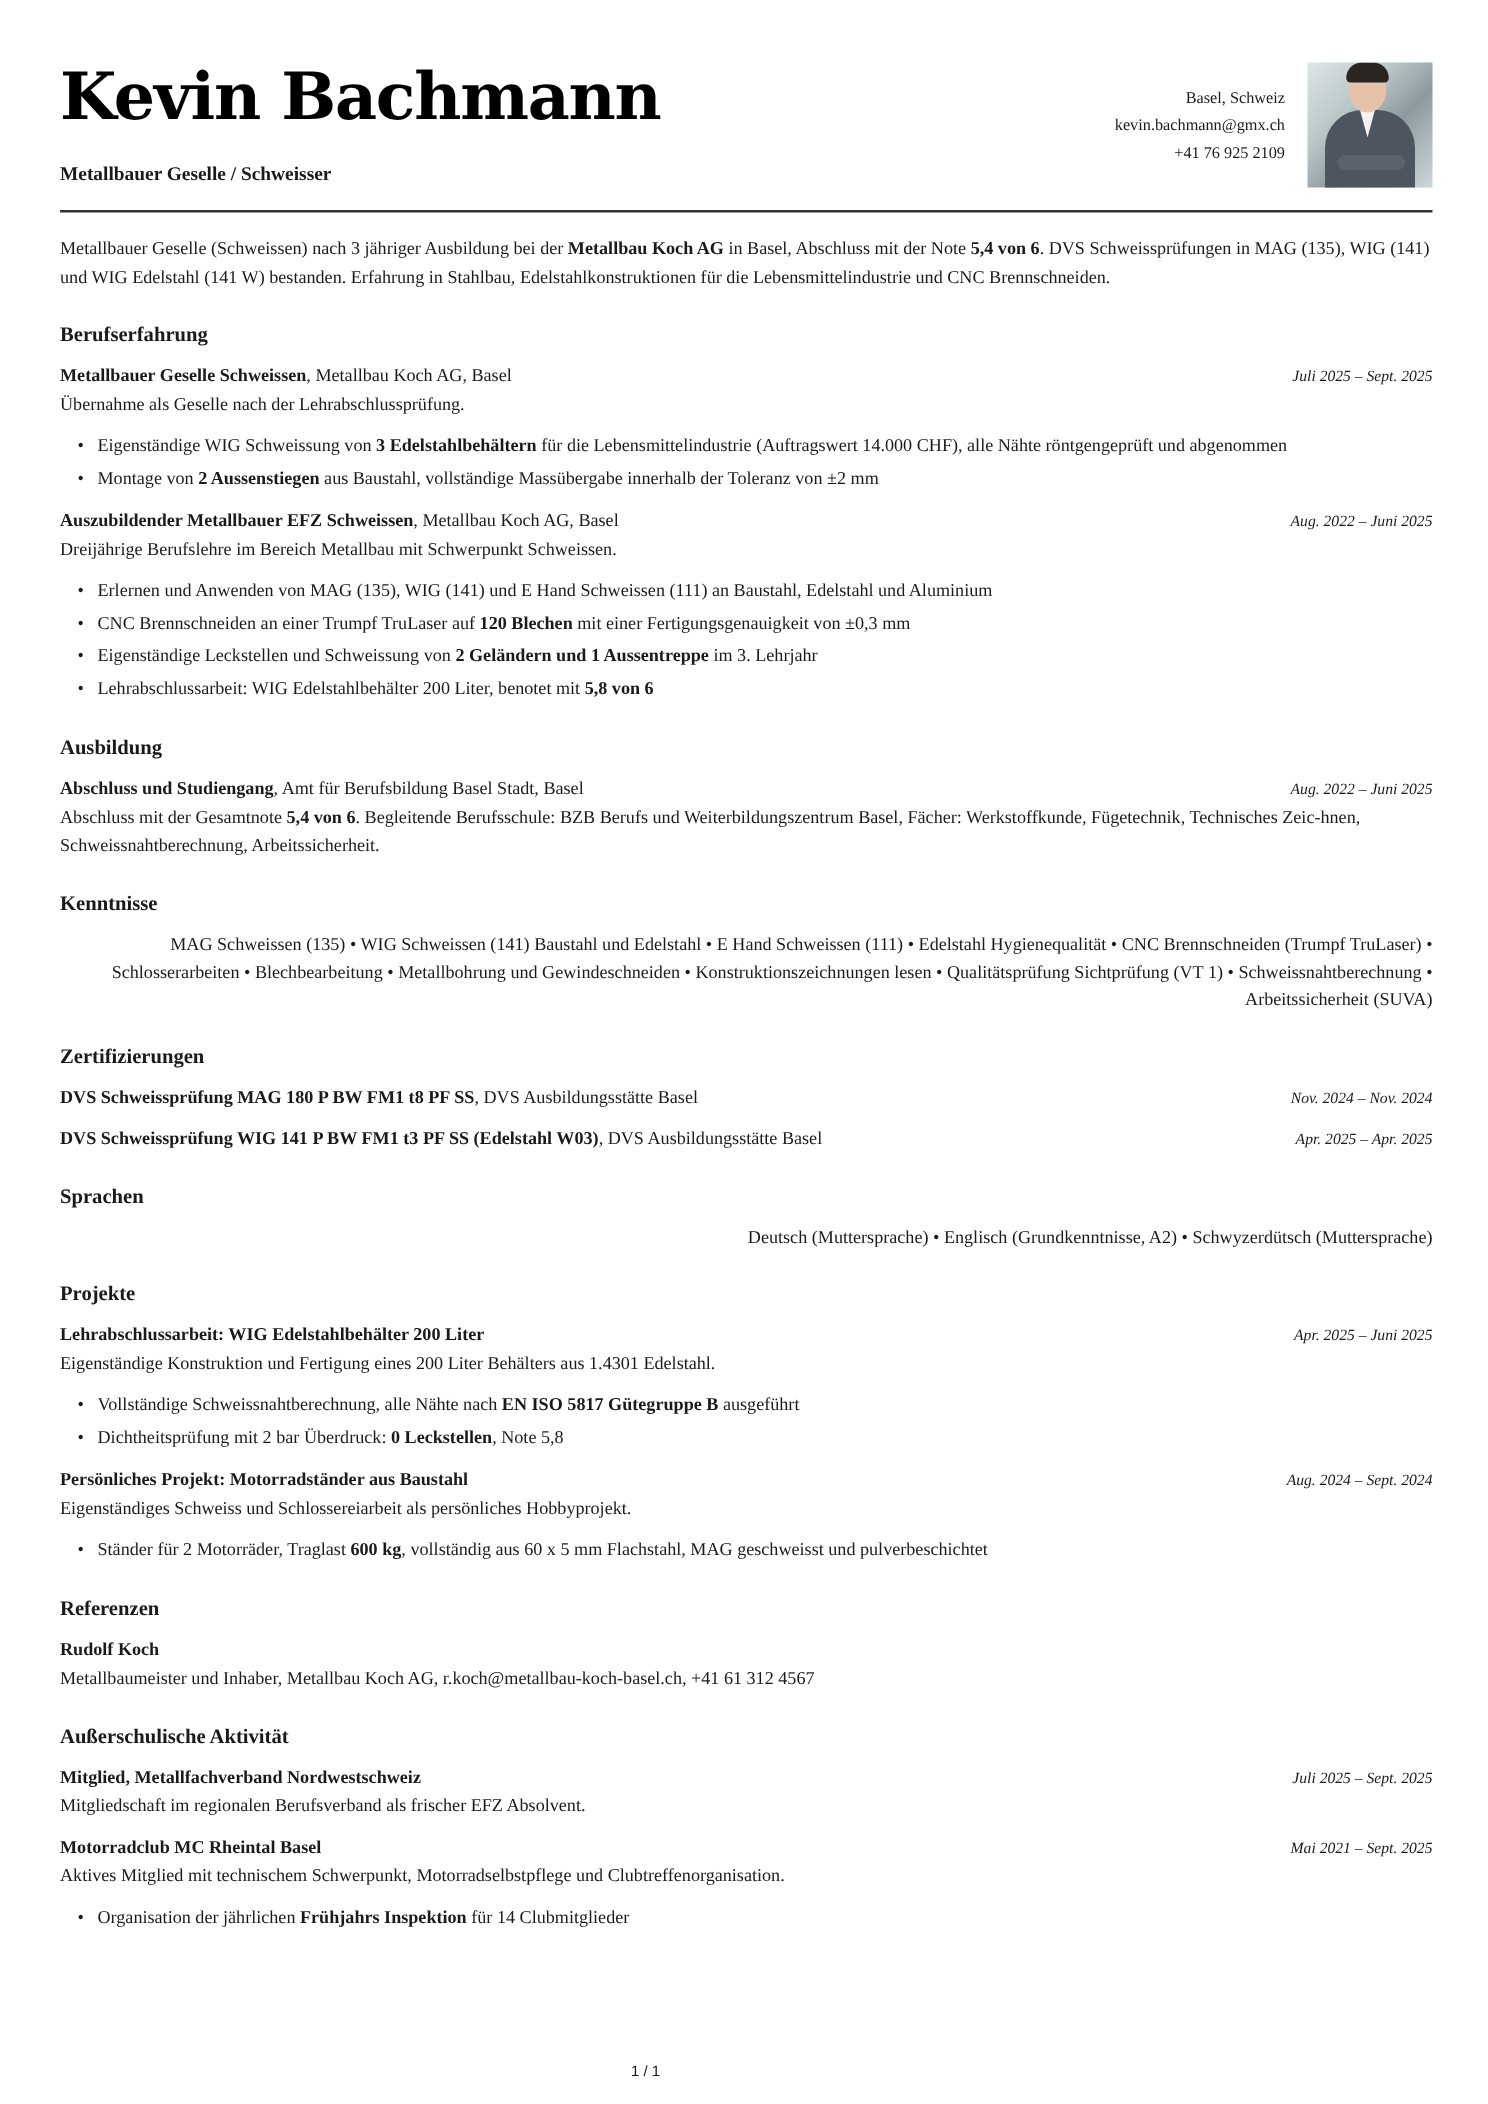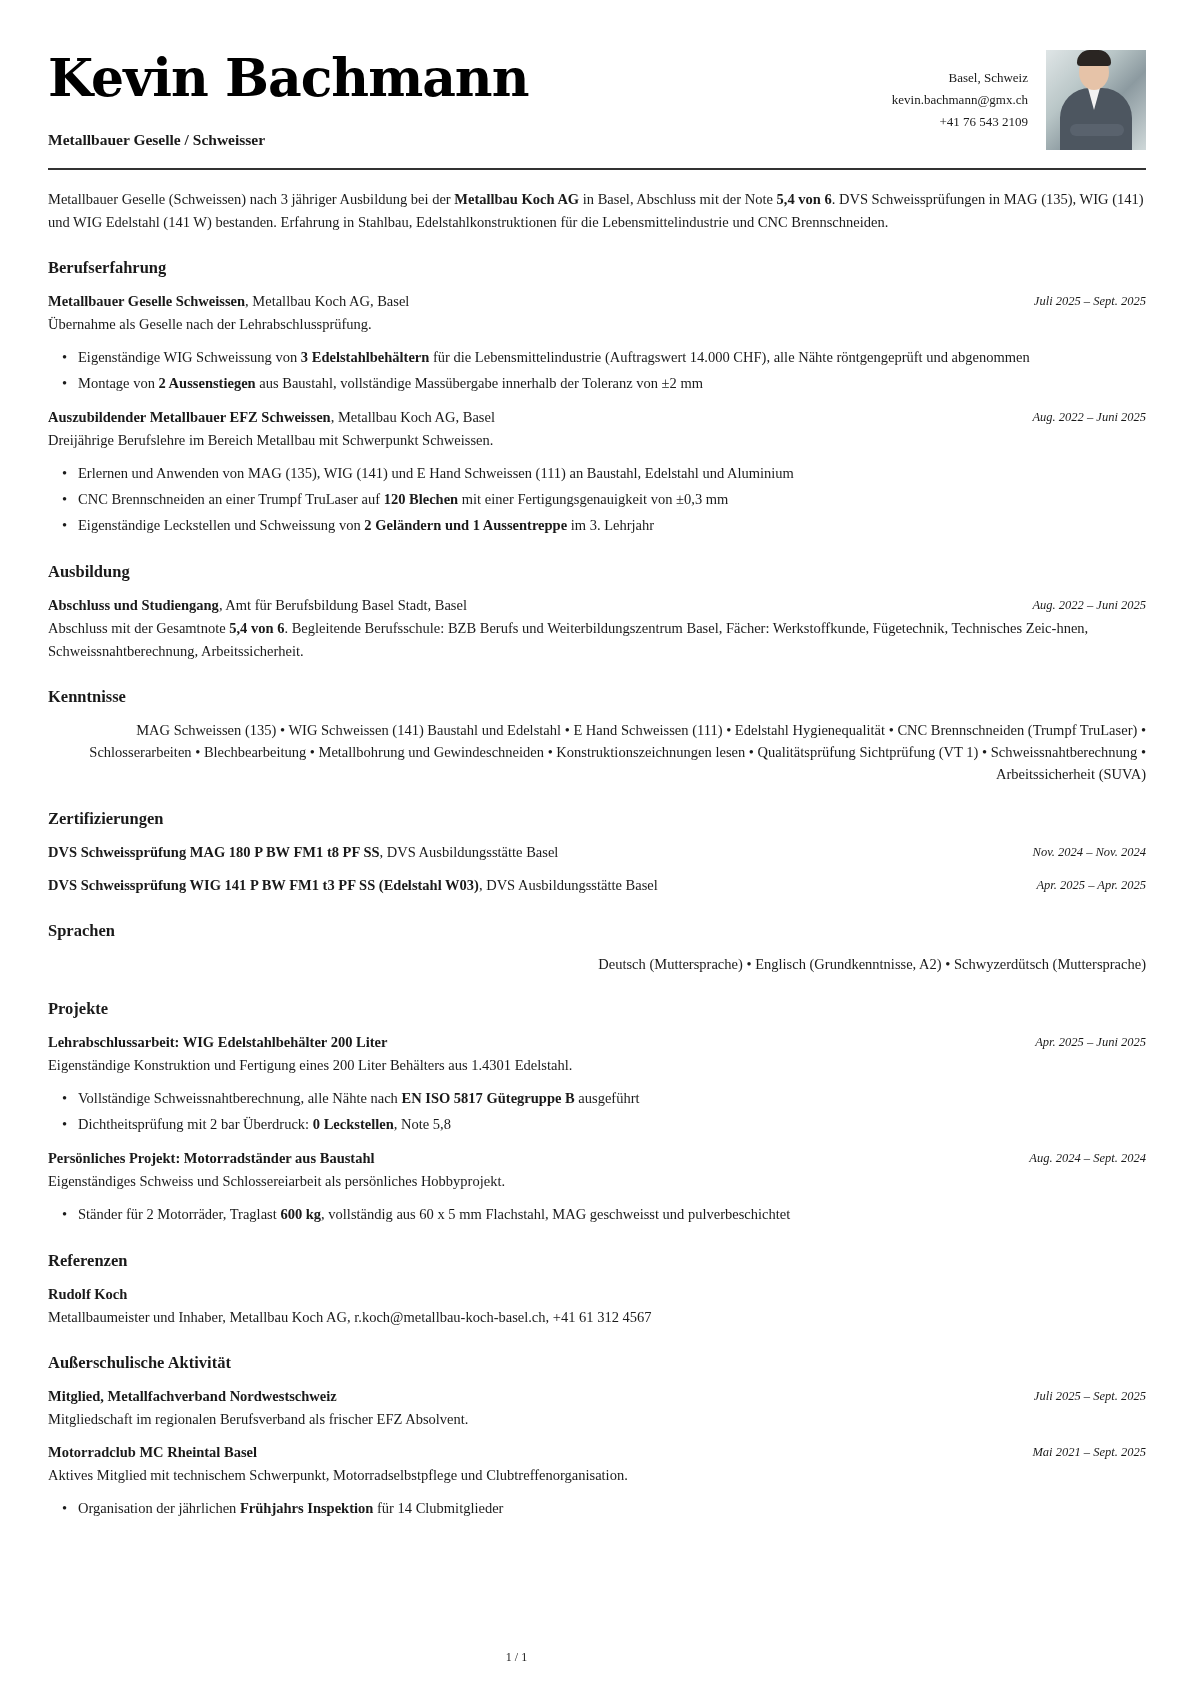--- a/index.html
+++ b/index.html
@@ -46,34 +46,34 @@
     .entry-title { padding-right: 200px; }
     .entry-title b { font-weight: bold; }
     .entry-date { position: absolute; right: 0; top: 0; font-style: italic; font-size: 12.5px; }
     .entry-desc { }
     ul.bullets { margin: 8px 0 0 0; padding-left: 30px; }
     ul.bullets li { line-height: 26px; list-style: none; position: relative; }
     ul.bullets li::before { content: "\2022"; position: absolute; left: -16px; top: 0; }
     .plain { font-family: "Liberation Serif", serif; font-size: 14.5px; line-height: 22px; text-align: right; }
     .footer {
       position: absolute; left: 0; width: 1033px; top: 1650px; text-align: center;
-      font-family: Liberation Serif, serif; font-size: 12px;
+      font-family: Liberation Sans, sans-serif; font-size: 12px;
     }
   </style>
 </head>
 <body>
 
 <div class="page">
   <div class="header">
     <h1 class="name">Kevin Bachmann</h1>
     <div class="headline">Metallbauer Geselle / Schweisser</div>
     <div class="contact">
       <div>Basel, Schweiz</div>
       <div>kevin.bachmann@gmx.ch</div>
-      <div>+41 76 543 2109</div>
+      <div>+41 76 925 2109</div>
     </div>
     <div class="photo" title="Profile photo">
       <div class="suit"></div>
         <div class="shirt"></div>
         <div class="arm"></div>
       <div class="head"></div>
         <div class="hair"></div>
     </div>
     <div class="rule"></div>
   </div>
@@ -93,20 +93,21 @@
           </ul>
         </div>
         <div class="entry">
           <div class="entry-title"><b>Auszubildender Metallbauer EFZ Schweissen</b><span>, Metallbau Koch AG, Basel</span></div>
           <div class="entry-date">Aug. 2022 – Juni 2025</div>
           <div class="entry-desc">Dreijährige Berufslehre im Bereich Metallbau mit Schwerpunkt Schweissen.</div>
           <ul class="bullets">
             <li><span>Erlernen und Anwenden von MAG (135), WIG (141) und E Hand Schweissen (111) an Baustahl, Edelstahl und Aluminium</span></li>
             <li><span>CNC Brennschneiden an einer Trumpf TruLaser auf </span><b>120 Blechen</b><span> mit einer Fertigungsgenauigkeit von ±0,3 mm</span></li>
             <li><span>Eigenständige Leckstellen und Schweissung von </span><b>2 Geländern und 1 Aussentreppe</b><span> im 3. Lehrjahr</span></li>
+            <li><span>Lehrabschlussarbeit: WIG Edelstahlbehälter 200 Liter, benotet mit </span><b>5,8 von 6</b></li>
           </ul>
         </div>
       </div>
   </div>
 
   <div class="section">
     <div class="section-title">Ausbildung</div>
     <div>
         <div class="entry">
           <div class="entry-title"><b>Abschluss und Studiengang</b><span>, Amt für Berufsbildung Basel Stadt, Basel</span></div>

